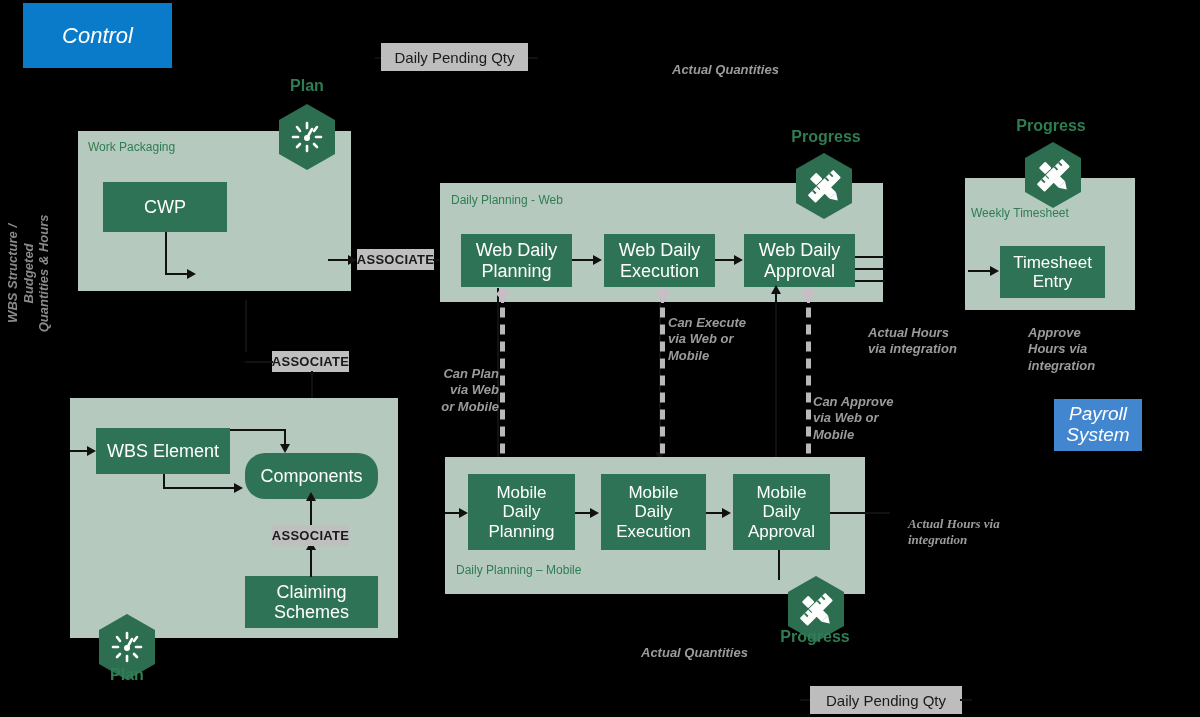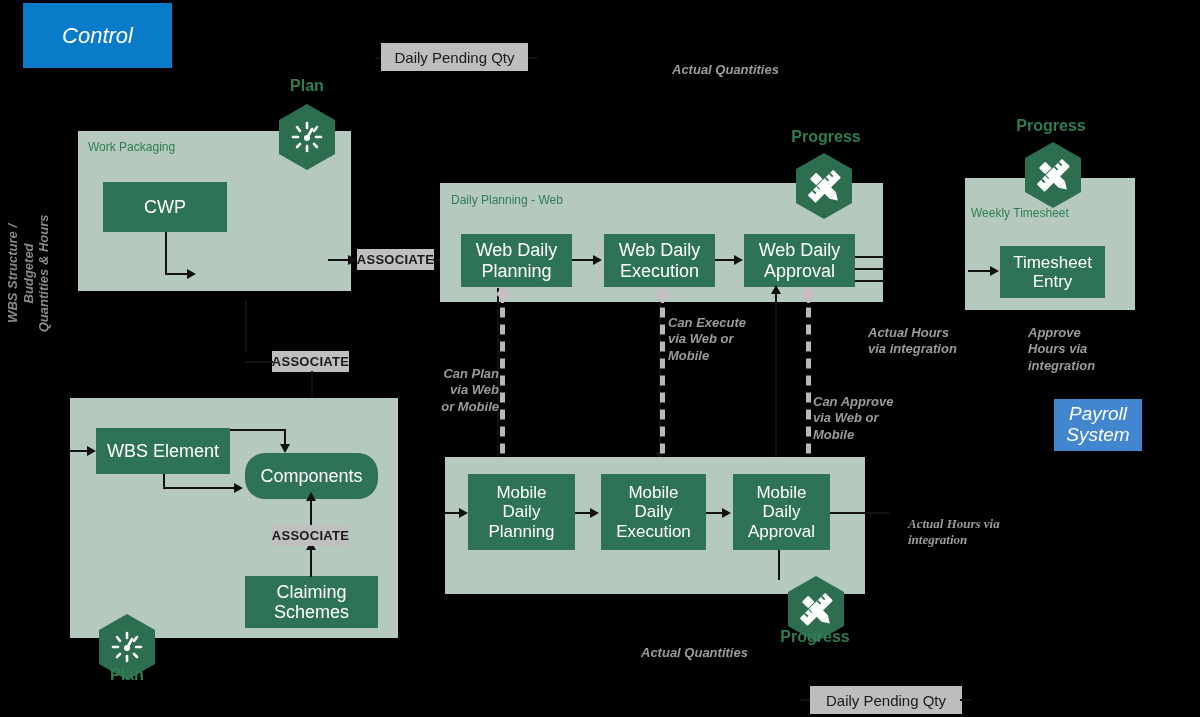--- a/index.html
+++ b/index.html
@@ -174,20 +174,21 @@
 via Web
 or Mobile</div>
   <div class="abs anno" style="left:668px;top:315px;">Can Execute
 via Web or
 Mobile</div>
   <div class="abs anno" style="left:813px;top:394px;">Can Approve
 via Web or
 Mobile</div>
 
   <div class="abs group" style="left:445px;top:457px;width:420px;height:137px;"></div>
+  <div class="abs group-title" style="left:456px;top:563px;">Daily Planning – Mobile</div>
 
   <div class="abs pbox sm" style="left:468px;top:474px;width:107px;height:76px;white-space:pre-line;">Mobile
 Daily
 Planning</div>
   <div class="abs pbox sm" style="left:601px;top:474px;width:105px;height:76px;white-space:pre-line;">Mobile
 Daily
 Execution</div>
   <div class="abs pbox sm" style="left:733px;top:474px;width:97px;height:76px;white-space:pre-line;">Mobile
 Daily
 Approval</div>

